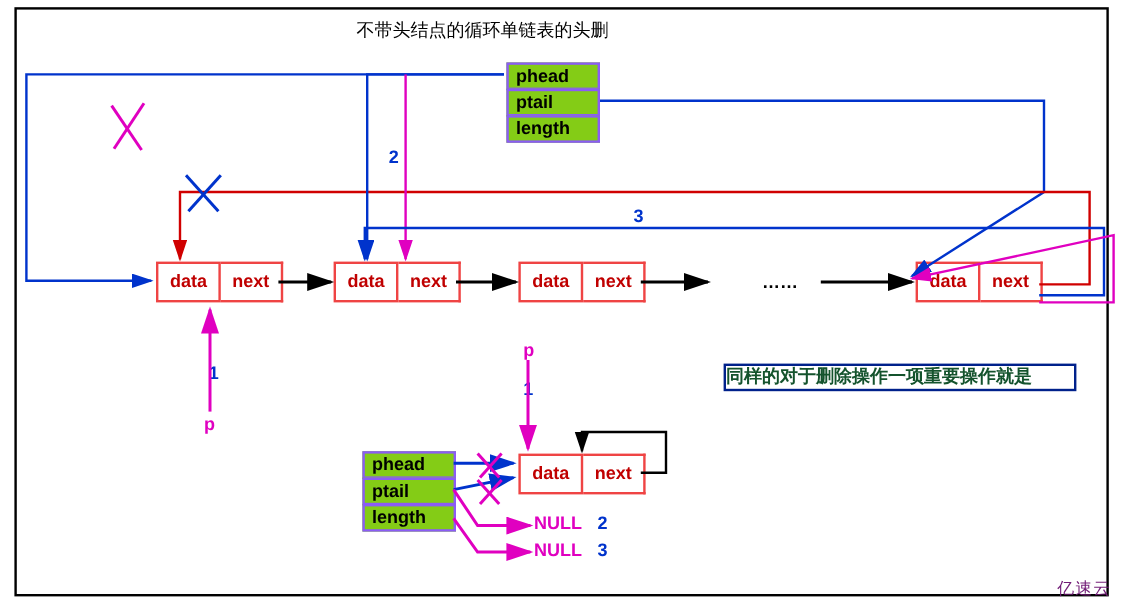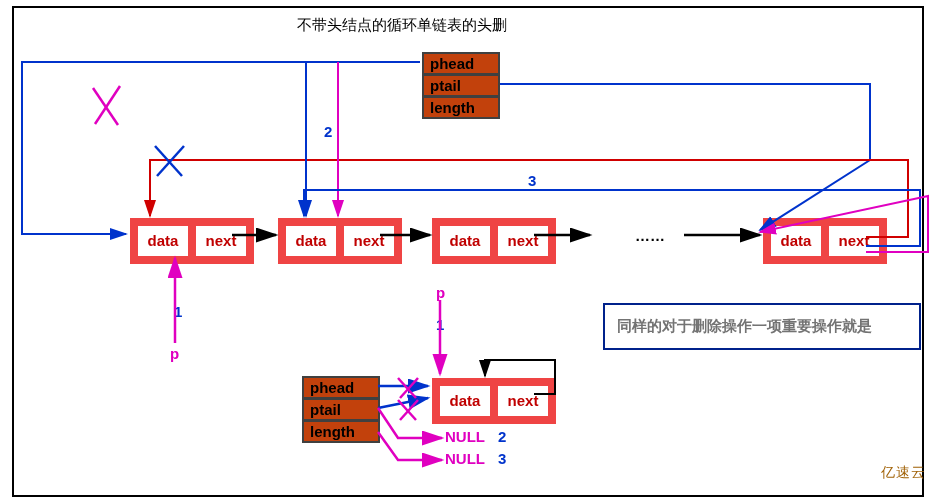--- a/index.html
+++ b/index.html
@@ -1,29 +1,29 @@
 <!DOCTYPE html>
 <html><head>
 <meta charset="utf-8">
 <style>
   html,body{margin:0;padding:0}
   body{width:934px;height:502px;font-family:"Microsoft YaHei",Arial,sans-serif;font-size:15px;position:relative;background:#fff}
   .frame{position:absolute;border:2px solid #000}
   .title{position:absolute;font-weight:normal;color:#000}
-  .header-cell{position:absolute;border:2px solid #404040;color:#000;font-weight:bold;padding:1px 6px;background:#c2410c}
+  .header-cell{position:absolute;border:2px solid #8b5cf6;color:#000;font-weight:bold;padding:1px 6px;background:#84cc16}
   .node{position:absolute}
-  .node .cell{float:left;border:8px solid #ef4444;height:30px;line-height:30px;text-align:center;font-weight:bold;color:#c00000}
+  .node .cell{float:left;border:2px solid #ef4444;height:30px;line-height:30px;text-align:center;font-weight:bold;color:#c00000}
   .node .data{width:50px}
   .node .next{width:50px;border-left:none}
   .dots{position:absolute;font-weight:bold;color:#000}
   .lbl{position:absolute;font-weight:bold}
   .lbl.blue{color:#0033cc}
   .lbl.magenta{color:#e000c0}
-  .note-box{position:absolute;border:2px solid #00218b;color:#737373;font-weight:bold;padding:12px;line-height:1.25;background:#fff}
-  .watermark{position:absolute;right:8px;bottom:20px;font-size:14px;color:#a16207;letter-spacing:1px}
+  .note-box{position:absolute;border:2px solid #00218b;color:#14532d;font-weight:bold;padding:0;line-height:1.25;background:#fff}
+  .watermark{position:absolute;right:8px;bottom:2px;font-size:14px;color:#701a75;letter-spacing:1px}
   svg{position:absolute;left:0;top:0}
 </style>
 </head>
 <body>
 
 <div class="frame" style="left:12px;top:6px;width:908px;height:487px"></div>
 
 <div class="title" style="left:297px;top:16px">不带头结点的循环单链表的头删</div>
 
 <div class="header-cell" style="left:422px;top:52px;width:62px">phead</div>

